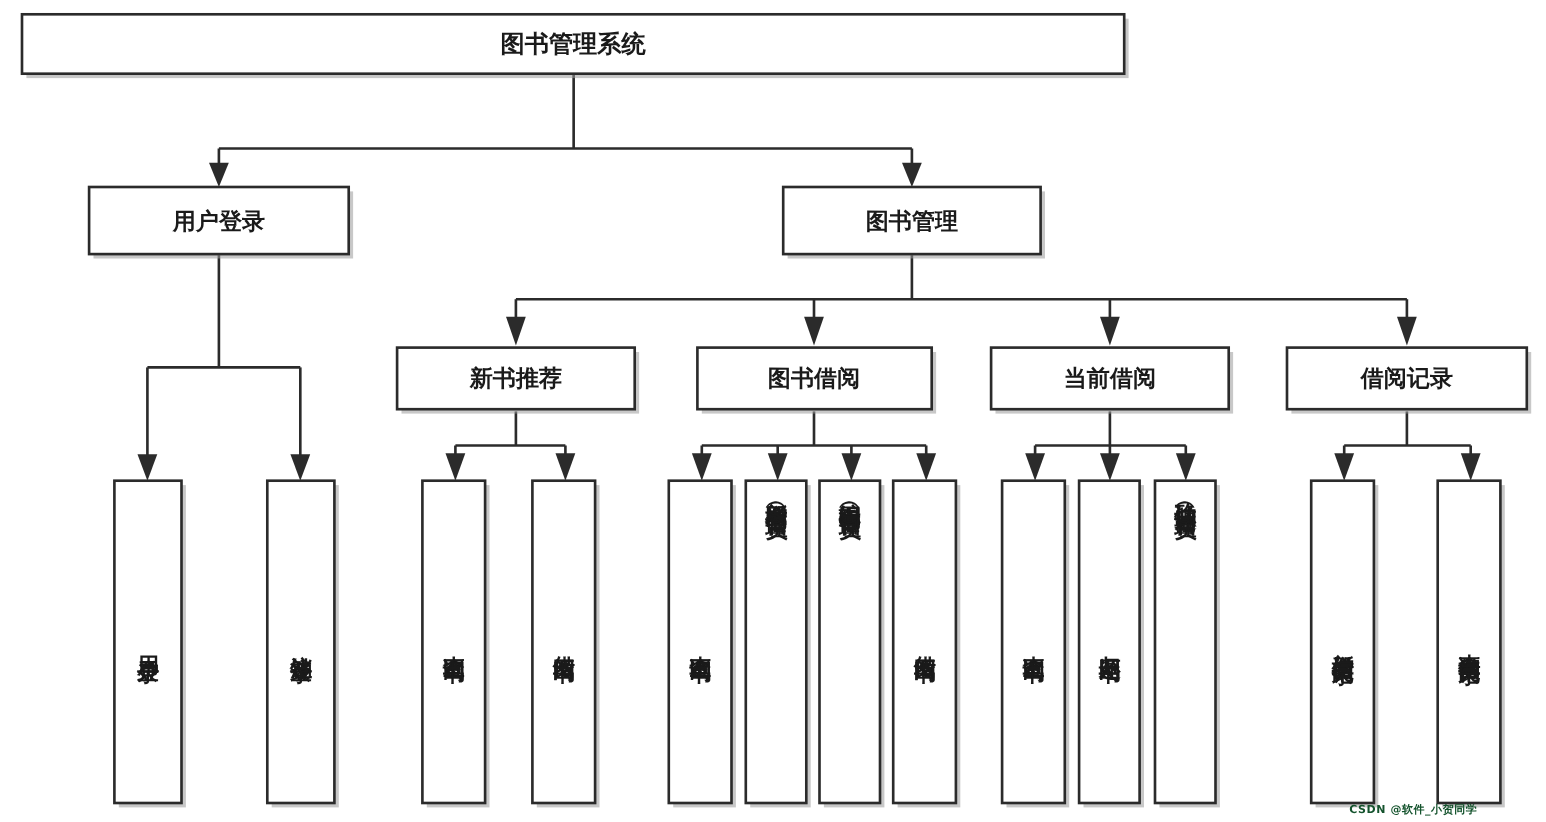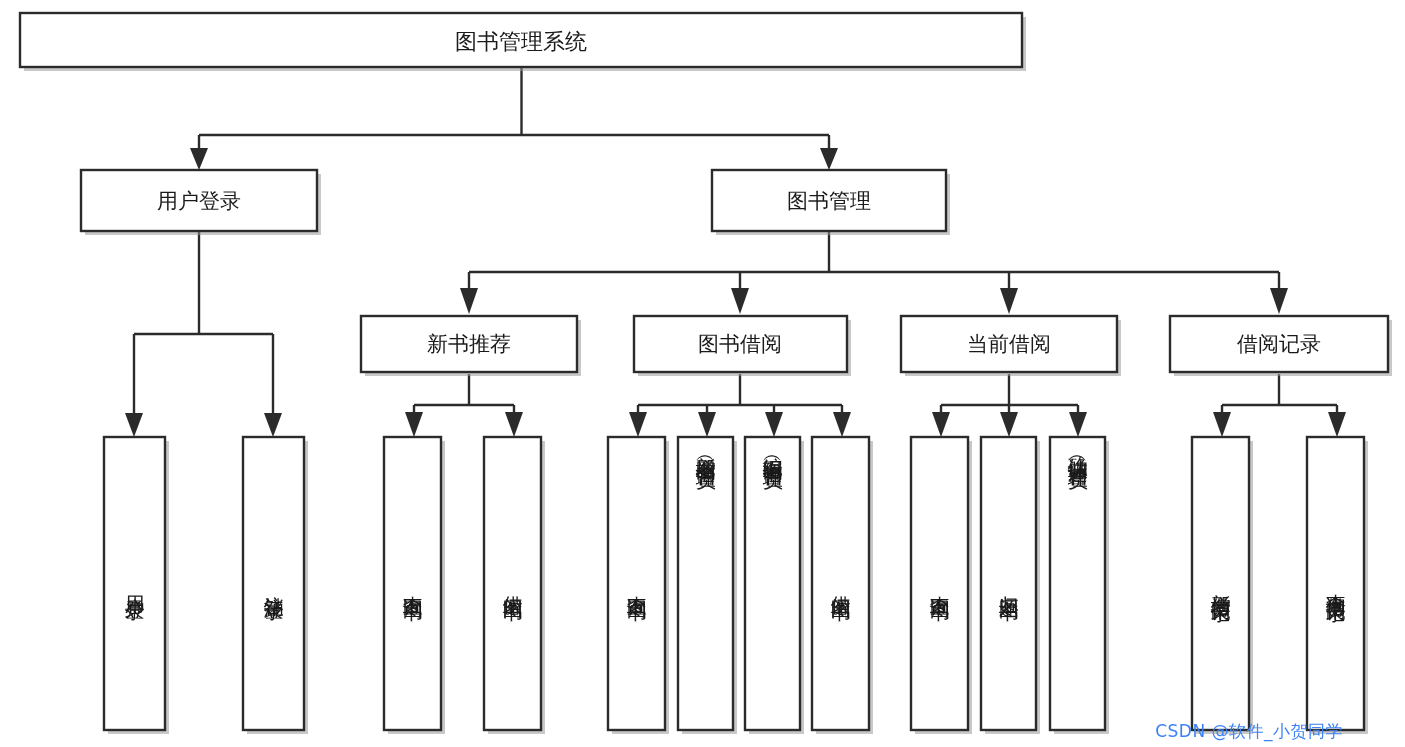--- a/index.html
+++ b/index.html
@@ -11,20 +11,21 @@
     width: 1405px;
     height: 747px;
     font-family: "DejaVu Sans", "Liberation Sans", sans-serif;
     overflow: hidden;
     position: relative;
   }
   #diagram-root {
     position: relative;
     width: 1351px;
     height: 747px;
+    font-weight: bold;
   }
   svg#tree-canvas {
     position: absolute;
     left: 0;
     top: 0;
     width: 1405px;
     height: 747px;
     display: block;
   }
   .node-box {
@@ -72,22 +73,22 @@
     letter-spacing: 2px;
     color: #1a1a1a;
     white-space: nowrap;
     text-align: center;
   }
   #watermark {
     position: absolute;
     right: 8px;
     bottom: 4px;
     font-family: "DejaVu Sans", "Liberation Sans", sans-serif;
-    font-size: 17px;
-    color: #3b82f6;
+    font-size: 10px;
+    color: #14532d;
     letter-spacing: 0.5px;
     white-space: nowrap;
   }
 </style>
 </head>
 <body>
 
 <div id="diagram-root">
 
   <svg id="tree-canvas" viewBox="0 0 1405 747">

